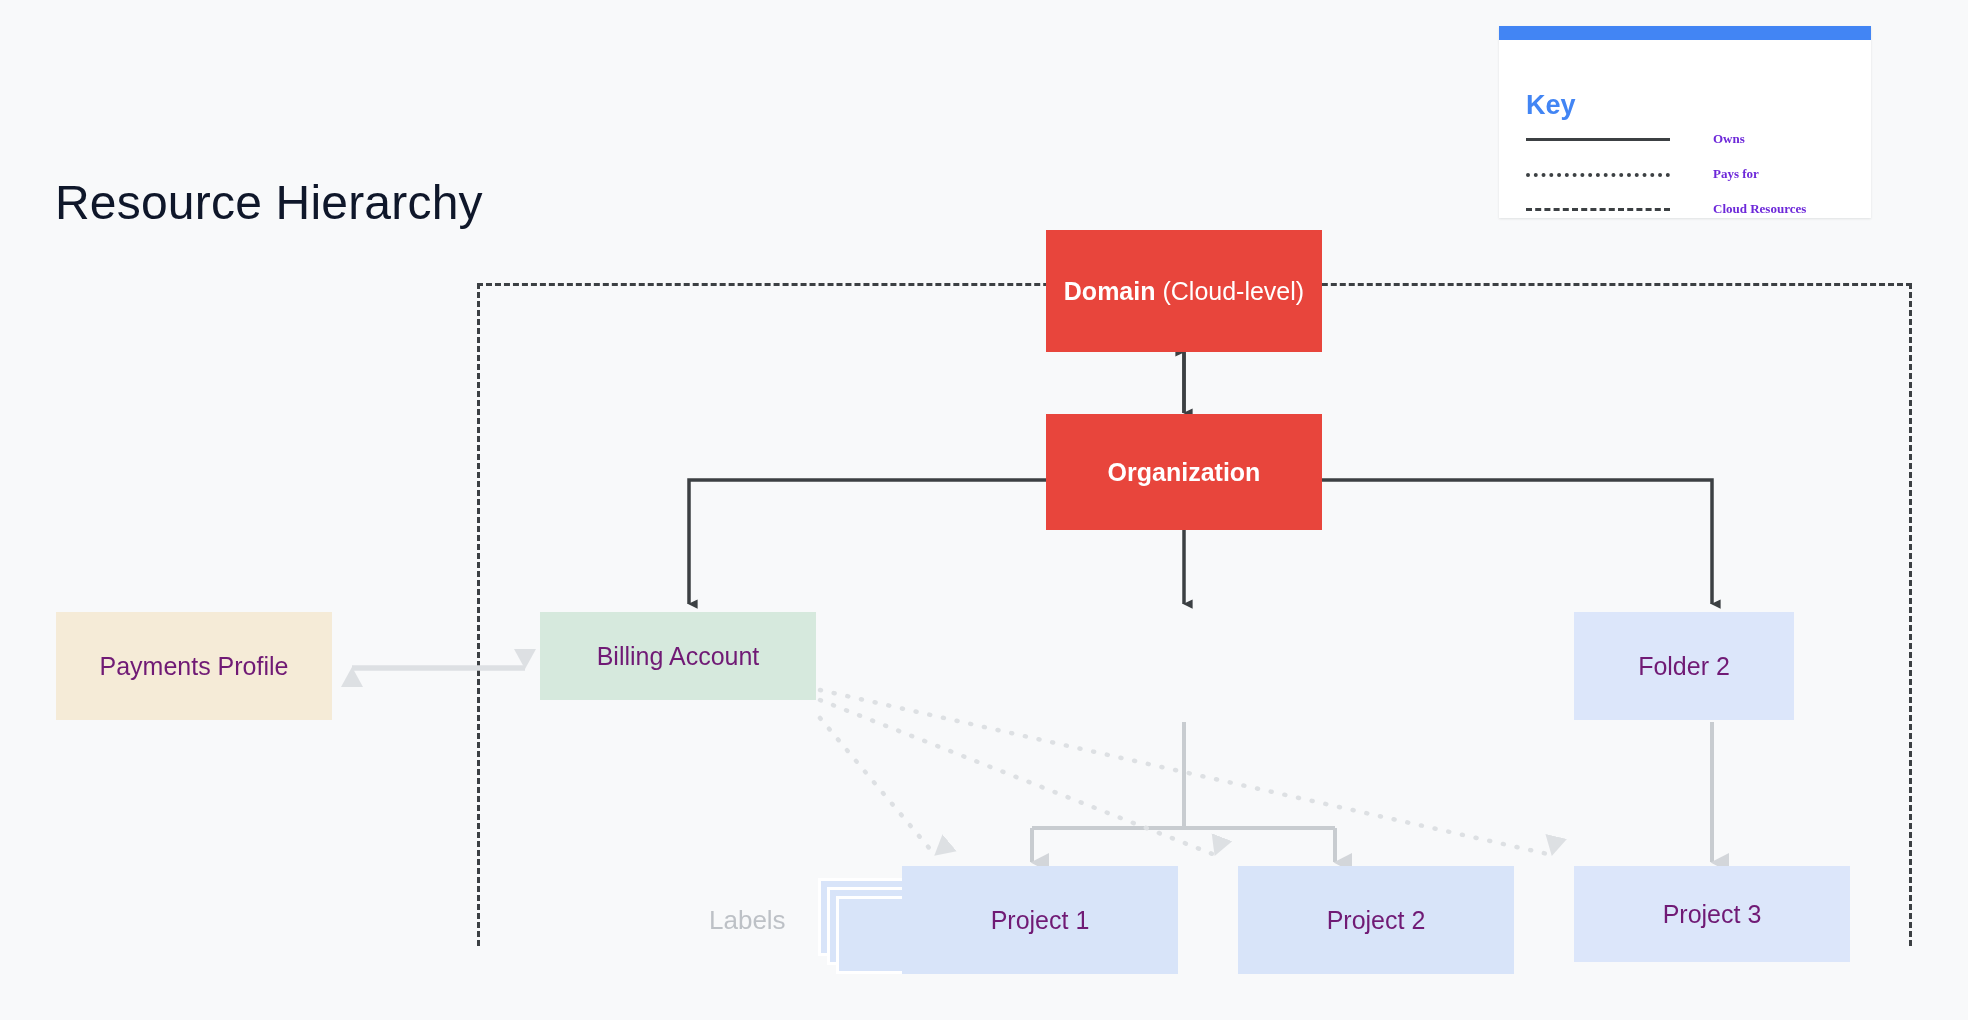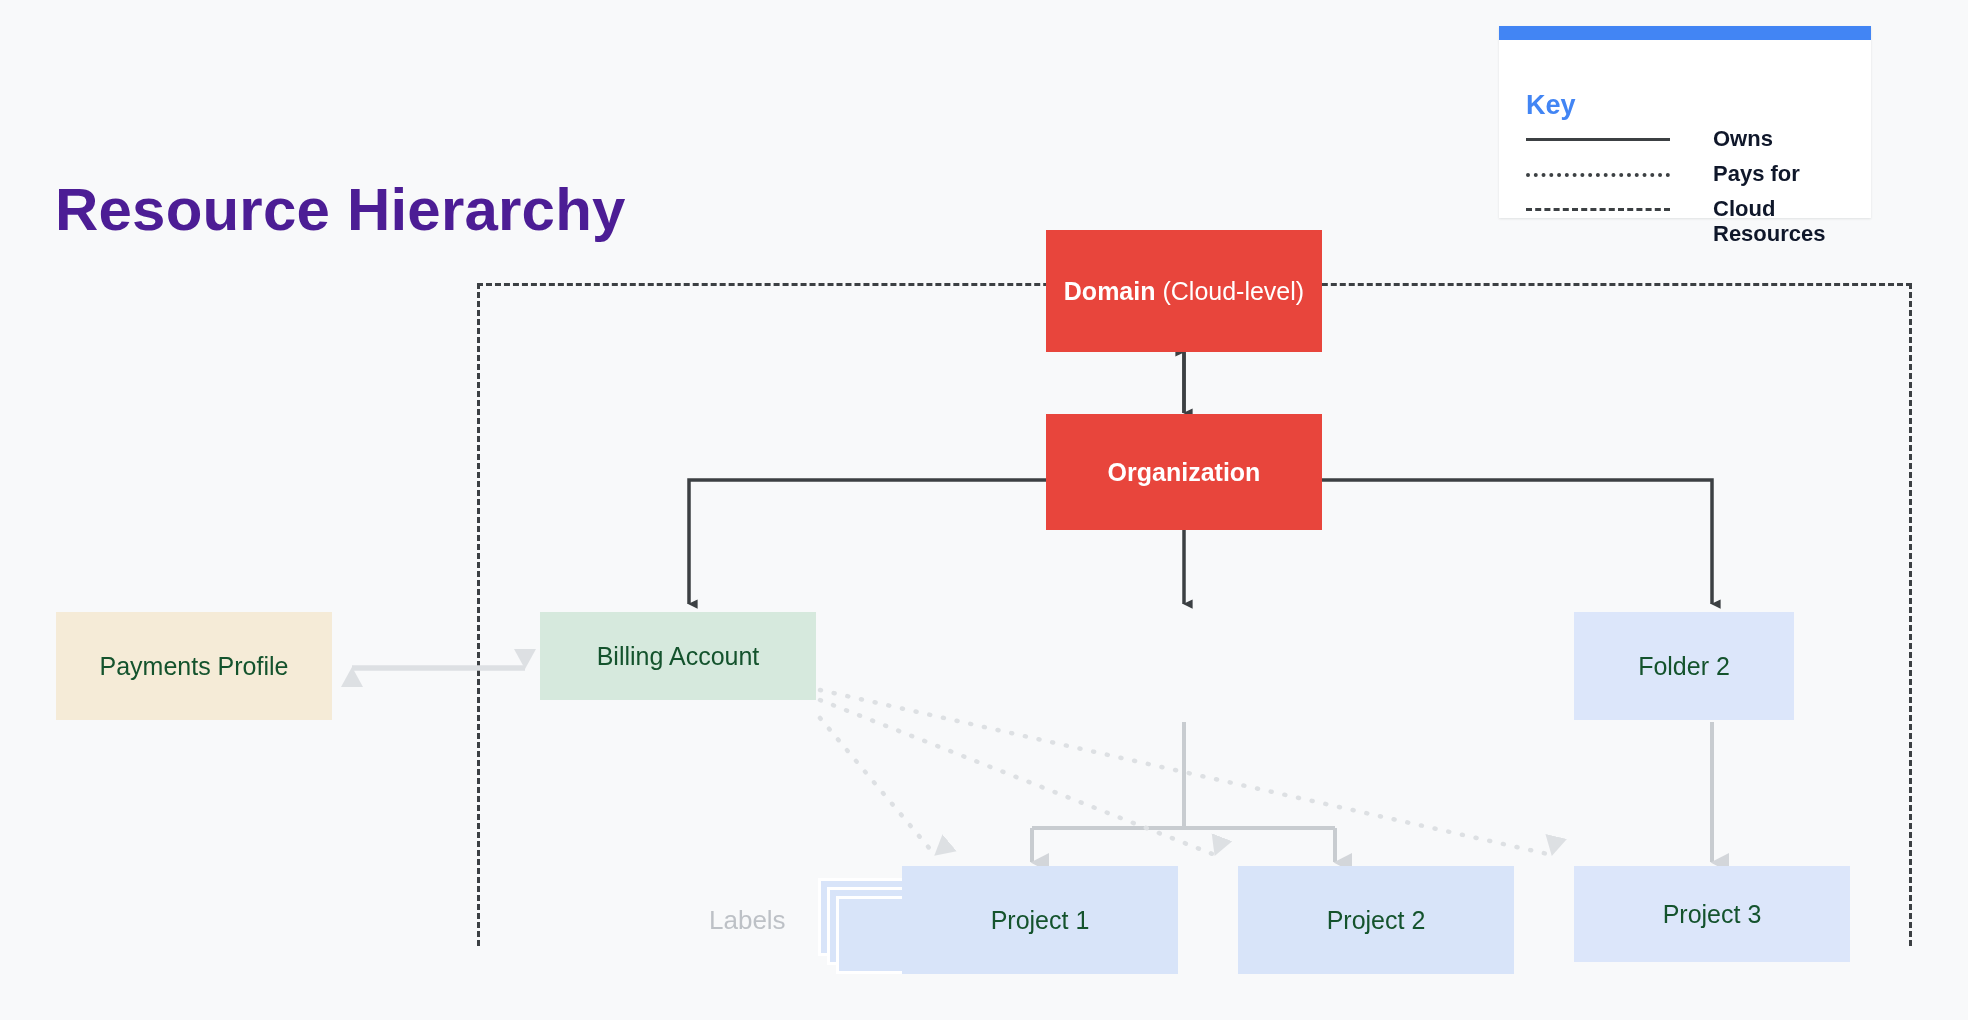--- a/index.html
+++ b/index.html
@@ -18,23 +18,23 @@
     height: 1020px;
     background: #F8F9FA;
     overflow: hidden;
   }
 
   
   .page-title {
     position: absolute;
     left: 55px;
     top: 175px;
-    font-size: 60px;
-    font-weight: 700;
-    color: #4c1d95;
+    font-size: 48px;
+    font-weight: 400;
+    color: #0f172a;
     letter-spacing: 0.2px;
     white-space: nowrap;
   }
 
   
   .key-card {
     position: absolute;
     left: 1499px;
     top: 26px;
     width: 372px;
@@ -75,25 +75,26 @@
     width: 144px;
     height: 0;
   }
   .key-sample.solid  { border-top: 3px solid #3C4043; }
   .key-sample.dotted { border-top: 4px dotted #3C4043; }
   .key-sample.dashed { border-top: 3px dashed #3C4043; }
   .key-label {
     position: absolute;
     left: 187px;
     top: 0px;
-    font-size: 22px;
+    font-size: 13px;
     font-weight: 700;
-    color: #0f172a;
+    color: #6d28d9;
     line-height: 25px;
     width: 140px;
+    font-family: Liberation Serif, serif;
   }
   .key-row.tall { height: 52px; }
 
   
   .cloud-boundary {
     position: absolute;
     left: 477px;
     top: 283px;
     width: 1435px;
     height: 663px;
@@ -118,21 +119,21 @@
     background: #E8453C;
     color: #FFFFFF;
     font-size: 25px;
   }
   .node-red b { font-weight: 700; }
   .node-red .thin { font-weight: 400; }
 
   .node-pale {
     font-size: 25px;
     font-weight: 400;
-    color: #14532d;
+    color: #701a75;
   }
   .node-beige { background: #F5EBD7; }
   .node-green { background: #D6E9DD; }
   .node-blue  { background: #D8E4F9; }
   .node-blue2 { background: #DCE6FA; }
 
   
   .labels-text {
     position: absolute;
     left: 709px;

